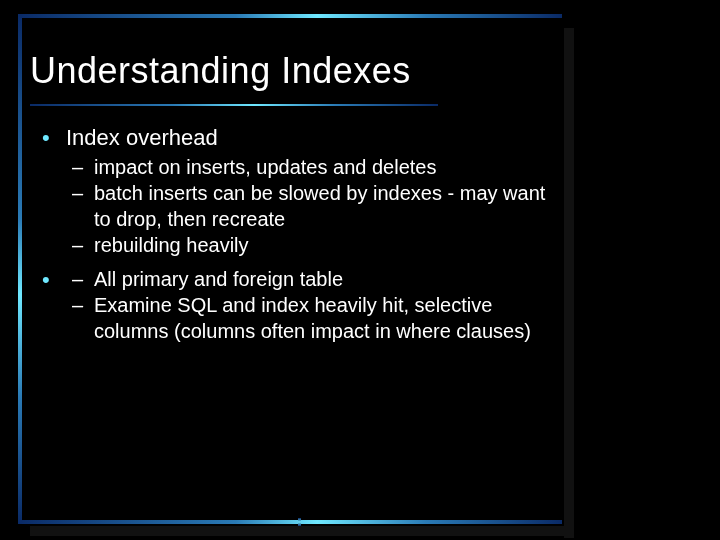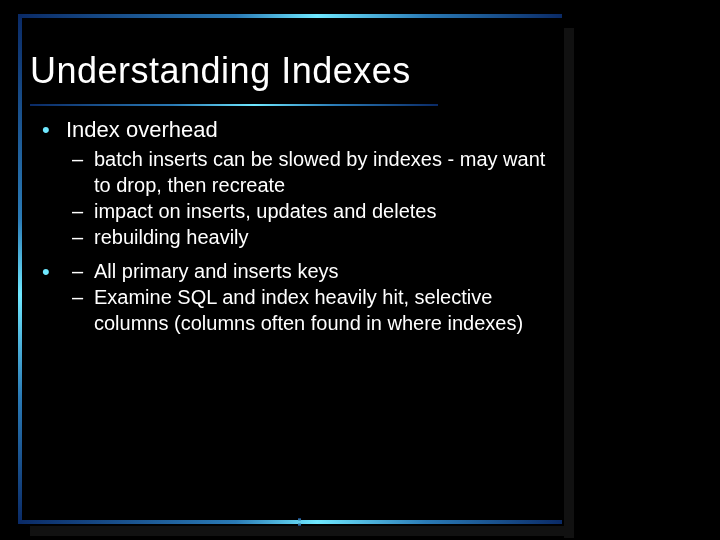--- a/index.html
+++ b/index.html
@@ -6,21 +6,21 @@
   .slide{position:relative;width:596px;height:540px;box-sizing:border-box}
   .frame-top{position:absolute;top:14px;left:18px;right:34px;height:4px;background:linear-gradient(90deg,#0a2a66 0%,#2a7ab5 40%,#6fe8ff 55%,#2a7ab5 75%,#0a2a66 100%)}
   .frame-bottom{position:absolute;bottom:16px;left:18px;right:34px;height:4px;background:linear-gradient(90deg,#0a2a66 0%,#2a7ab5 40%,#6fe8ff 55%,#2a7ab5 75%,#0a2a66 100%)}
   .frame-left{position:absolute;top:14px;bottom:16px;left:18px;width:4px;background:linear-gradient(180deg,#0a2a66 0%,#2a7ab5 40%,#6fe8ff 55%,#2a7ab5 75%,#0a2a66 100%)}
   .shadow-right{position:absolute;top:28px;bottom:2px;right:22px;width:10px;background:#111}
   .shadow-bottom{position:absolute;left:30px;right:22px;bottom:4px;height:10px;background:#111}
   .tick{position:absolute;bottom:14px;width:3px;height:8px;background:linear-gradient(180deg,#0a2a66,#6fe8ff,#0a2a66)}
   .tick.t1{left:50%}
   .title{position:absolute;top:50px;left:30px;right:50px;font-size:36px;font-weight:400;color:#fff;letter-spacing:.5px}
   .title-rule{position:absolute;top:104px;left:30px;height:2px;width:408px;background:linear-gradient(90deg,#0a2a66 0%,#2a7ab5 35%,#6fe8ff 55%,#2a7ab5 75%,#0a2a66 100%)}
-  .body{position:absolute;top:116px;left:42px;right:50px;font-size:22px;line-height:1.28}
+  .body{position:absolute;top:124px;left:42px;right:50px;font-size:22px;line-height:1.28}
   ul.top{list-style:none;margin:0;padding:0}
   ul.top>li{position:relative;padding-left:24px;margin-bottom:2px}
   ul.top>li:before{content:"•";position:absolute;left:0;top:0;color:#6fe8ff;font-size:22px;line-height:1.28}
   ul.sub{list-style:none;margin:2px 0 8px 0;padding:0}
   ul.sub>li{position:relative;padding-left:22px;font-size:20px;line-height:1.3;margin-left:6px}
   ul.sub>li:before{content:"–";position:absolute;left:0;top:0;color:#fff}
 </style>
 </head>
 <body>
 
@@ -33,26 +33,26 @@
   <div class="tick t1"></div>
 
   <div class="title">Understanding Indexes</div>
   <div class="title-rule"></div>
 
   <div class="body">
     <ul class="top">
       <li>
         <span>Index overhead</span>
         <ul class="sub">
+          <li>impact on inserts, updates and deletes</li>
           <li>batch inserts can be slowed by indexes - may want to drop, then recreate</li>
-          <li>impact on inserts, updates and deletes</li>
           <li>rebuilding heavily</li>
         </ul>
       </li>
       <li>
         <ul class="sub">
-          <li>All primary and inserts keys</li>
-          <li>Examine SQL and index heavily hit, selective columns (columns often found in where indexes)</li>
+          <li>All primary and foreign table</li>
+          <li>Examine SQL and index heavily hit, selective columns (columns often impact in where clauses)</li>
         </ul>
       </li>
     </ul>
   </div>
 </div>
 
 </body></html>

